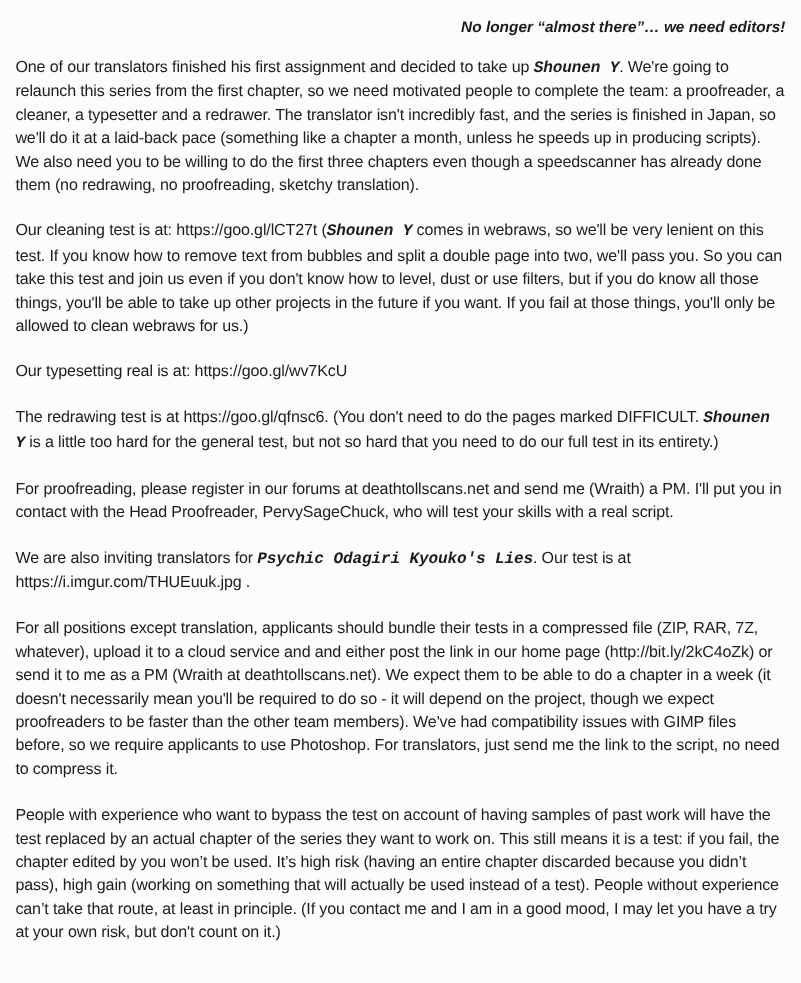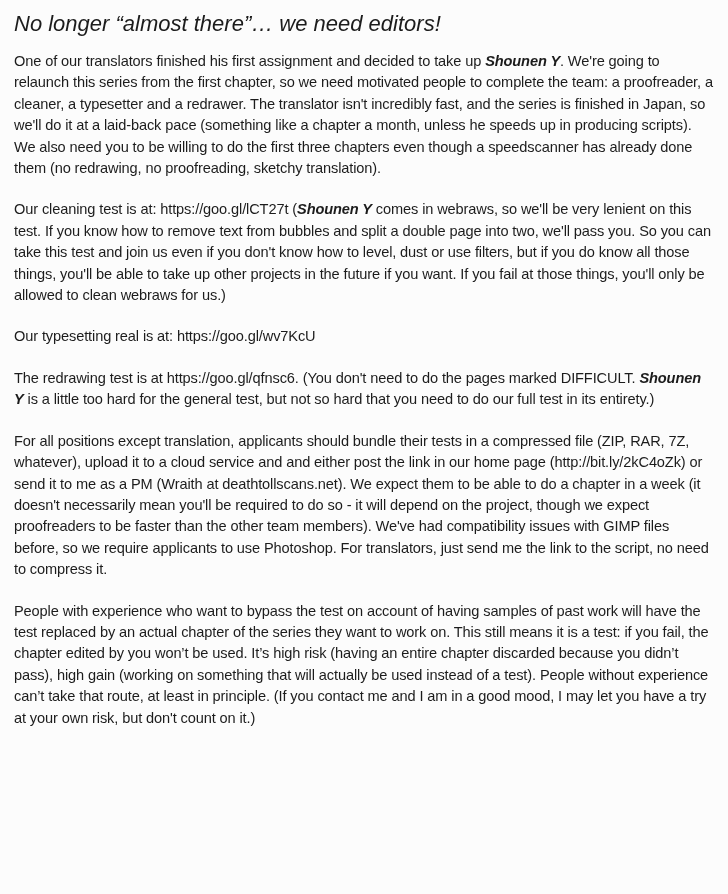--- a/index.html
+++ b/index.html
@@ -12,39 +12,41 @@
     margin: 0 auto;
     background: #fcfcfc;
     color: #1c1c1c;
     font-family: "Liberation Sans", sans-serif;
     font-size: 14.6px;
     line-height: 21.4px;
     letter-spacing: -0.12px;
     padding: 8px 14px 0 14px;
   }
   .title {
-    font-size: 22px;
-    font-weight: normal;
+    font-size: 14px;
+    font-weight: bold;
     font-style: italic;
-    text-align: left;
+    text-align: right;
     margin: 4px 0 15px 0;
     line-height: 24px;
     letter-spacing: 0;
   }
   .para { margin: 0 0 20px 0; }
-  .para strong.series { font-weight: bold; font-style: italic; }
+  .para strong.series { font-weight: bold; font-style: italic; font-family: Liberation Mono, monospace; }
 </style>
 </head>
 <body>
 
 <div class="page">
   <h1 class="title">No longer “almost there”… we need editors!</h1>
 
   <main>
       <p class="para">One of our translators finished his first assignment and decided to take up <strong class="series">Shounen Y</strong>. We're going to relaunch this series from the first chapter, so we need motivated people to complete the team: a proofreader, a cleaner, a typesetter and a redrawer. The translator isn't incredibly fast, and the series is finished in Japan, so we'll do it at a laid-back pace (something like a chapter a month, unless he speeds up in producing scripts). We also need you to be willing to do the first three chapters even though a speedscanner has already done them (no redrawing, no proofreading, sketchy translation).</p>
       <p class="para">Our cleaning test is at: https://goo.gl/lCT27t (<strong class="series">Shounen Y</strong> comes in webraws, so we'll be very lenient on this test. If you know how to remove text from bubbles and split a double page into two, we'll pass you. So you can take this test and join us even if you don't know how to level, dust or use filters, but if you do know all those things, you'll be able to take up other projects in the future if you want. If you fail at those things, you'll only be allowed to clean webraws for us.)</p>
       <p class="para">Our typesetting real is at: https://goo.gl/wv7KcU</p>
       <p class="para">The redrawing test is at https://goo.gl/qfnsc6. (You don't need to do the pages marked DIFFICULT. <strong class="series">Shounen Y</strong> is a little too hard for the general test, but not so hard that you need to do our full test in its entirety.)</p>
+      <p class="para">For proofreading, please register in our forums at deathtollscans.net and send me (Wraith) a PM. I'll put you in contact with the Head Proofreader, PervySageChuck, who will test your skills with a real script.</p>
+      <p class="para">We are also inviting translators for <strong class="series">Psychic Odagiri Kyouko's Lies</strong>. Our test is at https://i.imgur.com/THUEuuk.jpg .</p>
       <p class="para">For all positions except translation, applicants should bundle their tests in a compressed file (ZIP, RAR, 7Z, whatever), upload it to a cloud service and and either post the link in our home page (http://bit.ly/2kC4oZk) or send it to me as a PM (Wraith at deathtollscans.net). We expect them to be able to do a chapter in a week (it doesn't necessarily mean you'll be required to do so - it will depend on the project, though we expect proofreaders to be faster than the other team members). We've had compatibility issues with GIMP files before, so we require applicants to use Photoshop. For translators, just send me the link to the script, no need to compress it.</p>
       <p class="para">People with experience who want to bypass the test on account of having samples of past work will have the test replaced by an actual chapter of the series they want to work on. This still means it is a test: if you fail, the chapter edited by you won’t be used. It’s high risk (having an entire chapter discarded because you didn’t pass), high gain (working on something that will actually be used instead of a test). People without experience can’t take that route, at least in principle. (If you contact me and I am in a good mood, I may let you have a try at your own risk, but don't count on it.)</p>
     </main>
 
 </div>
 
 </body></html>

